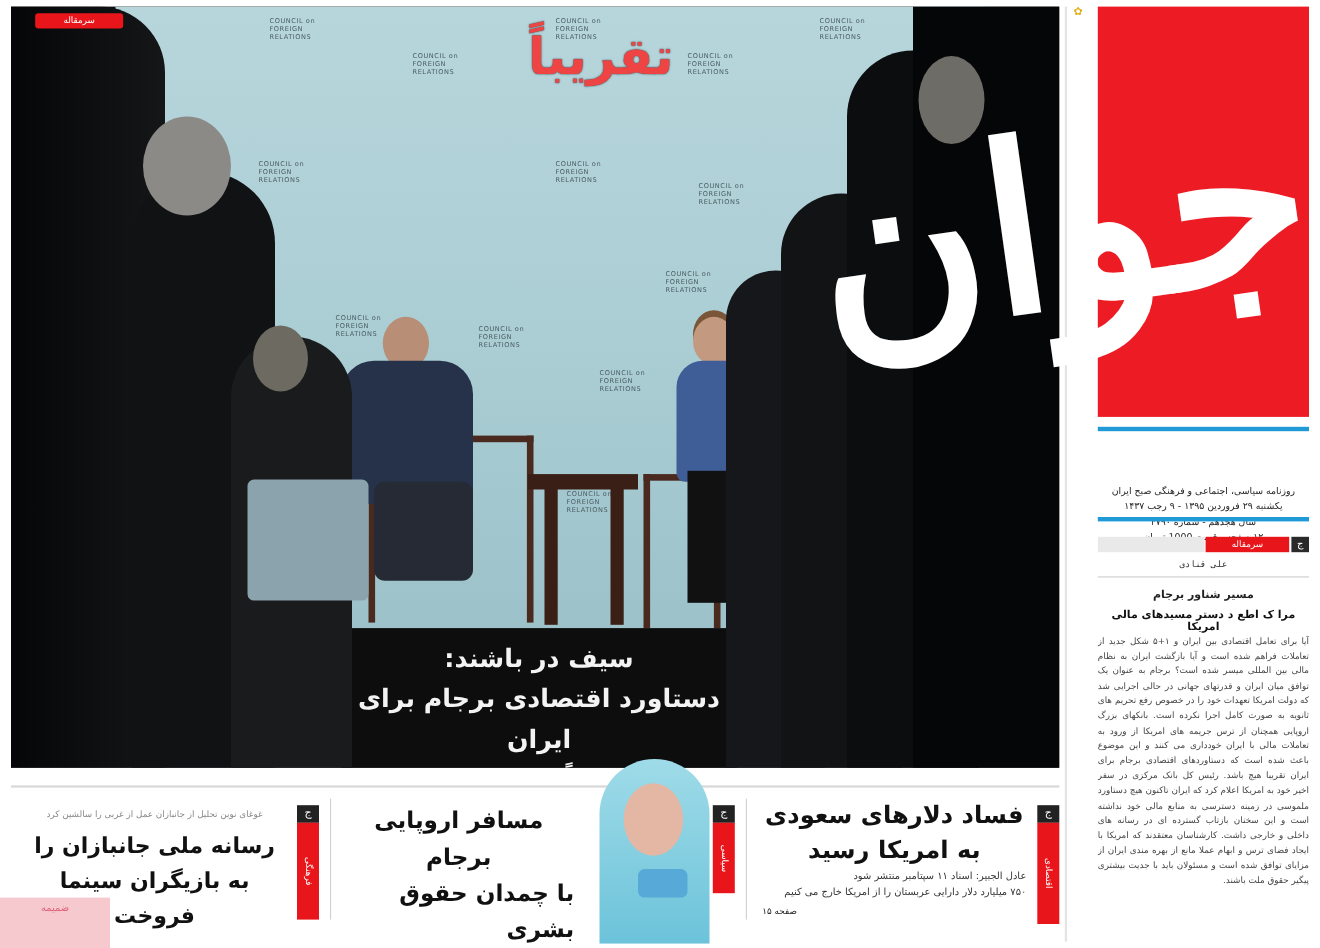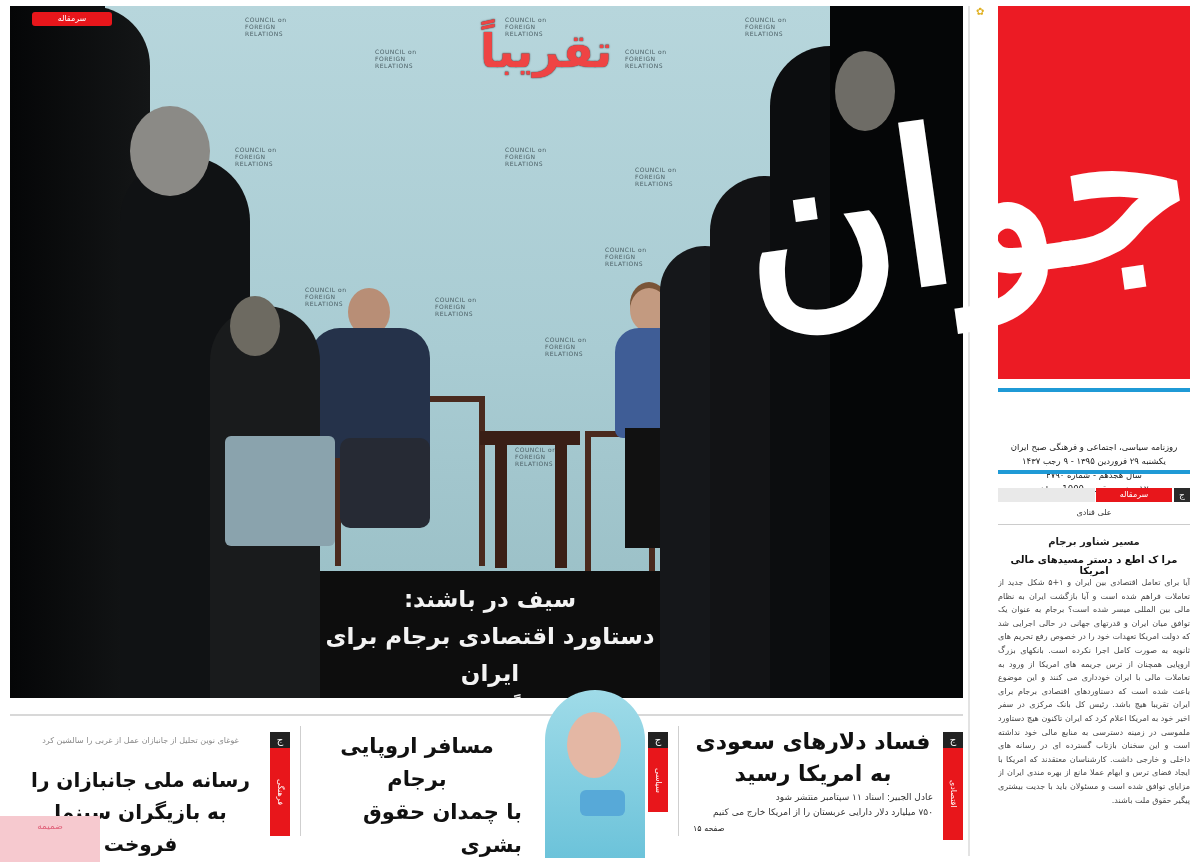--- a/index.html
+++ b/index.html
@@ -92,21 +92,21 @@
   }
   .blue-rule { position: absolute; left: 998px; width: 192px; height: 4px; background: #1f9ad6; }
   .issue-info {
     position: absolute; left: 998px; top: 396px; width: 192px; text-align: center;
     font-size: 8.5px; line-height: 14px; color: #222; margin-top: 44px;
   }
   .right-badge-row { position: absolute; left: 998px; top: 488px; width: 192px; height: 16px; }
   .right-badge-grey { position: absolute; left: 0; top: 0; width: 97px; height: 14px; background: #e9e9e9; }
   .right-badge-red { position: absolute; left: 98px; top: 0; width: 76px; height: 14px; background: #e8161b; color: #fff; font-size: 8px; line-height: 14px; text-align: center; }
   .right-badge-icon { position: absolute; left: 176px; top: 0; width: 16px; height: 14px; background: #2a2a2a; color: #fff; font-size: 9px; line-height: 14px; text-align: center; }
-  .right-author { position: absolute; left: 998px; top: 508px; width: 192px; text-align: center; font-size: 8px; color: #333; }
+  .right-author { position: absolute; left: 998px; top: 508px; width: 192px; text-align: center; font-size: 8px; color: #333; font-family: Liberation Mono, monospace; }
   .right-rule { position: absolute; left: 998px; top: 524px; width: 192px; height: 1px; background: #cccccc; }
   .right-kicker { position: absolute; left: 998px; top: 536px; width: 192px; text-align: center; font-size: 10px; font-weight: bold; color: #222; }
   .right-title { position: absolute; left: 998px; top: 554px; width: 192px; text-align: center; font-size: 10px; font-weight: bold; color: #111; }
   .right-body {
     position: absolute; left: 998px; top: 576px; width: 192px; height: 286px; overflow: hidden;
     font-size: 8px; line-height: 13.6px; text-align: justify; color: #444; filter: blur(0.4px);
   }
   .flag-mark { position: absolute; left: 976px; top: 6px; font-size: 10px; color: #e0b020; }
   .vert-rule { position: absolute; left: 968px; top: 6px; width: 2px; height: 850px; background: #e3e3e3; }
 </style>
@@ -201,21 +201,21 @@
 
   </div>
 </div>
 <div class="col-divider" style="left:300px;top:726px;height:110px"></div>
 
 <div class="article" style="left:10px;width:285px">
   <div class="badge-icon" style="left:260px;top:12px">ج</div>
   <div class="badge" style="left:260px;top:28px;height:88px">فرهنگی</div>
   <div style="position:absolute;left:8px;top:14px;width:245px">
     <div style="font-size:8px;color:#888;text-align:center;line-height:14px">غوغای نوین تحلیل از جانبازان عمل از غربی را سالشین کرد</div>
-    <div class="art-title" style="font-size:20px;line-height:32px;margin-top:16px">رسانه ملی جانبازان را</div>
+    <div class="art-title" style="font-size:20px;line-height:32px;margin-top:4px">رسانه ملی جانبازان را</div>
     <div class="art-title" style="font-size:20px;line-height:32px">به بازیگران سینما فروخت</div>
   </div>
 </div>
 
 <div class="corner-stamp">ضمیمه</div>
 
 <div class="vert-rule"></div>
 <div class="flag-mark">✿</div>
 
 <div class="logo-box">

